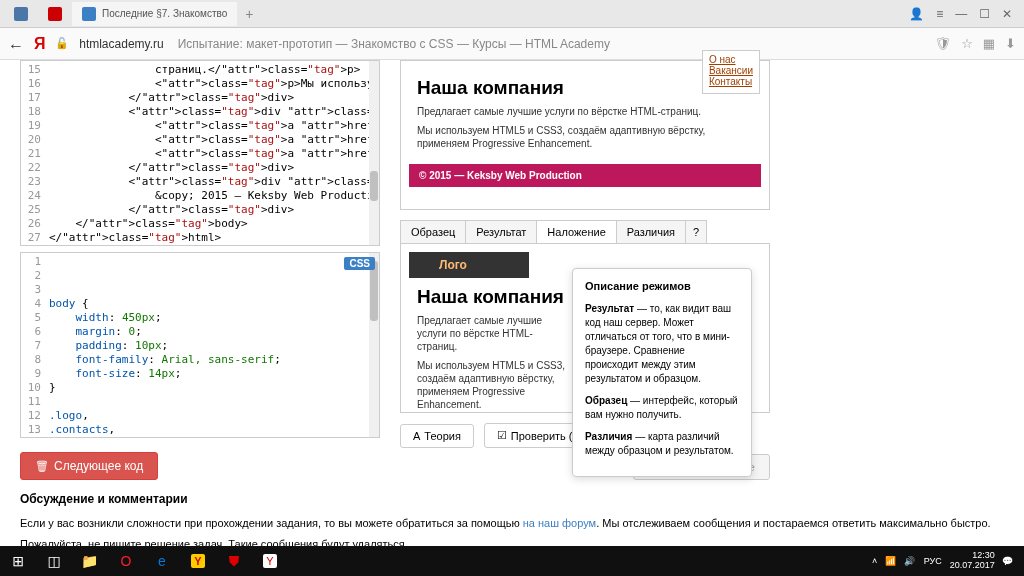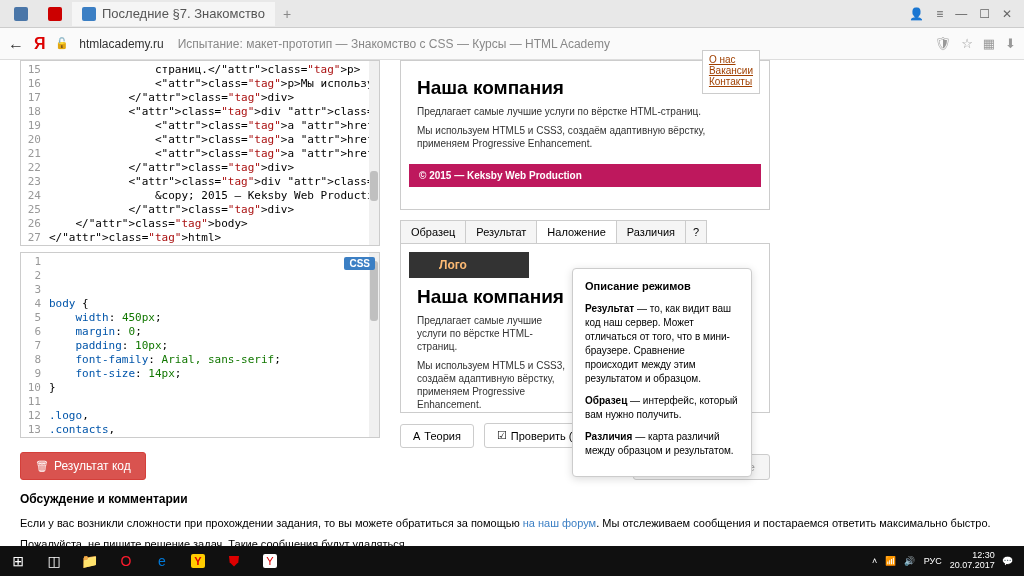--- a/index.html
+++ b/index.html
@@ -1,19 +1,19 @@
 <!DOCTYPE html>
 <html><head>
 <meta charset="utf-8">
 <style>
 * { box-sizing: border-box; margin: 0; padding: 0; }
 body { font-family: Arial, sans-serif; font-size: 12px; background: #fff; overflow: hidden; width: 1024px; height: 576px; position: relative; }
 
 .titlebar { height: 28px; background: #e8e8e8; display: flex; align-items: center; padding: 0 4px; border-bottom: 1px solid #ccc; }
-.tab { height: 24px; padding: 0 10px; display: flex; align-items: center; gap: 6px; font-size: 13px; color: #555; }
+.tab { height: 24px; padding: 0 10px; display: flex; align-items: center; gap: 6px; font-size: 10px; color: #555; }
 .tab-icon { width: 14px; height: 14px; display: inline-block; }
 .tab.active { background: #f5f5f5; }
 .newtab { padding: 0 8px; color: #888; font-size: 14px; }
 .win-controls { margin-left: auto; display: flex; gap: 12px; padding-right: 8px; color: #666; font-size: 12px; }
 
 .addrbar { height: 32px; background: #fafafa; display: flex; align-items: center; padding: 0 8px; gap: 10px; border-bottom: 1px solid #ddd; }
 .back { font-size: 16px; color: #333; }
 .ylogo { font-family: Arial; font-weight: bold; color: #d00; font-size: 16px; }
 .lock { color: #888; font-size: 11px; }
 .urlhost { color: #333; font-size: 12px; }
@@ -130,21 +130,21 @@
     <div class="editor ed2">
       <div class="ed-badge">CSS</div>
       <div class="code" id="css-code"><div><span class="ln">1</span></div><div><span class="ln">2</span></div><div><span class="ln">3</span></div><div><span class="ln">4</span><span class="sel">body</span> {</div><div><span class="ln">5</span>    <span class="prop">width</span>: <span class="val">450px</span>;</div><div><span class="ln">6</span>    <span class="prop">margin</span>: <span class="val">0</span>;</div><div><span class="ln">7</span>    <span class="prop">padding</span>: <span class="val">10px</span>;</div><div><span class="ln">8</span>    <span class="prop">font-family</span>: <span class="val">Arial, sans-serif</span>;</div><div><span class="ln">9</span>    <span class="prop">font-size</span>: <span class="val">14px</span>;</div><div><span class="ln">10</span>}</div><div><span class="ln">11</span></div><div><span class="ln">12</span><span class="sel">.logo</span>,</div><div><span class="ln">13</span><span class="sel">.contacts</span>,</div><div><span class="ln">14</span><span class="sel">.about-us</span>,</div></div>
       <div class="ed-scroll">
           <div class="ed-thumb" style="height:60px;margin-top:8px"></div>
         </div>
     </div>
     <div class="buttons-row">
       <button class="btn btn-danger">
           <span class="trash-icon"></span>
-          <span>Результат код</span>
+          <span>Следующее код</span>
         </button>
     </div>
   </div>
 
   <div class="right-col" style="position:relative">
     <div class="preview-wrap">
       <div class="side-links">
         <a>О нас</a>
         <a>Вакансии</a>
         <a>Контакты</a>

